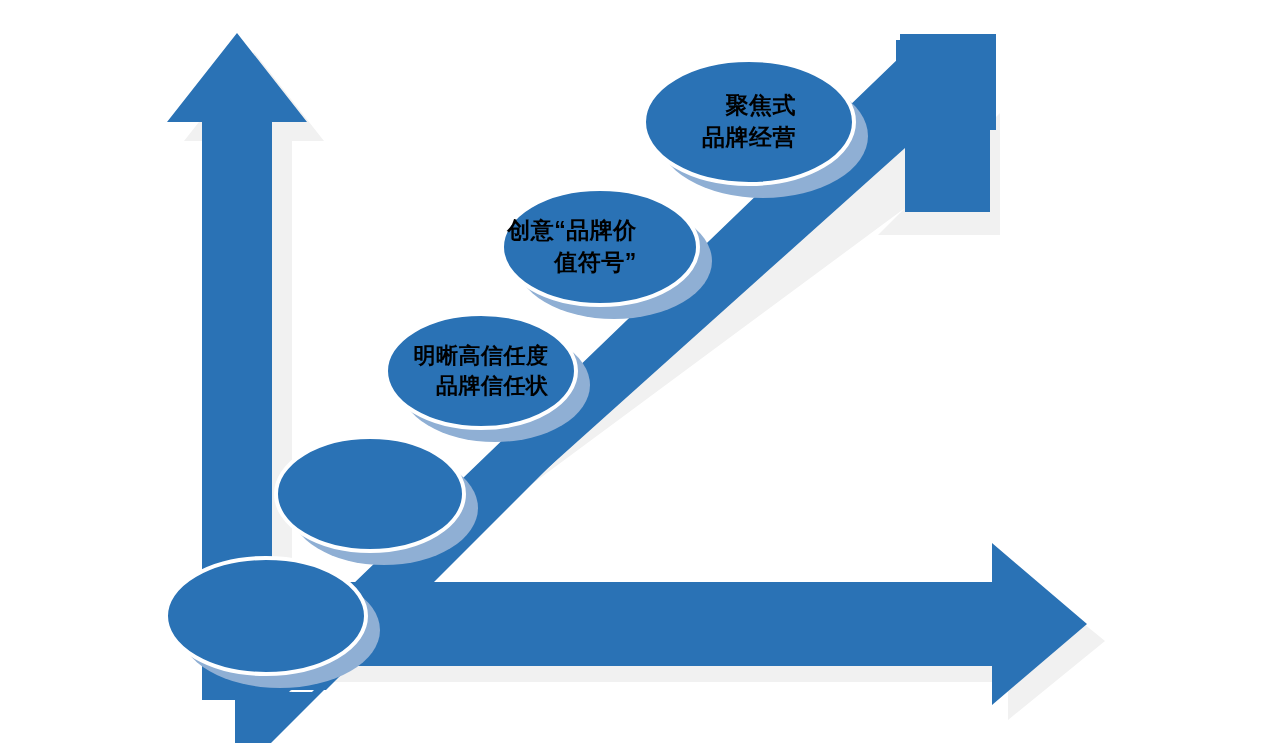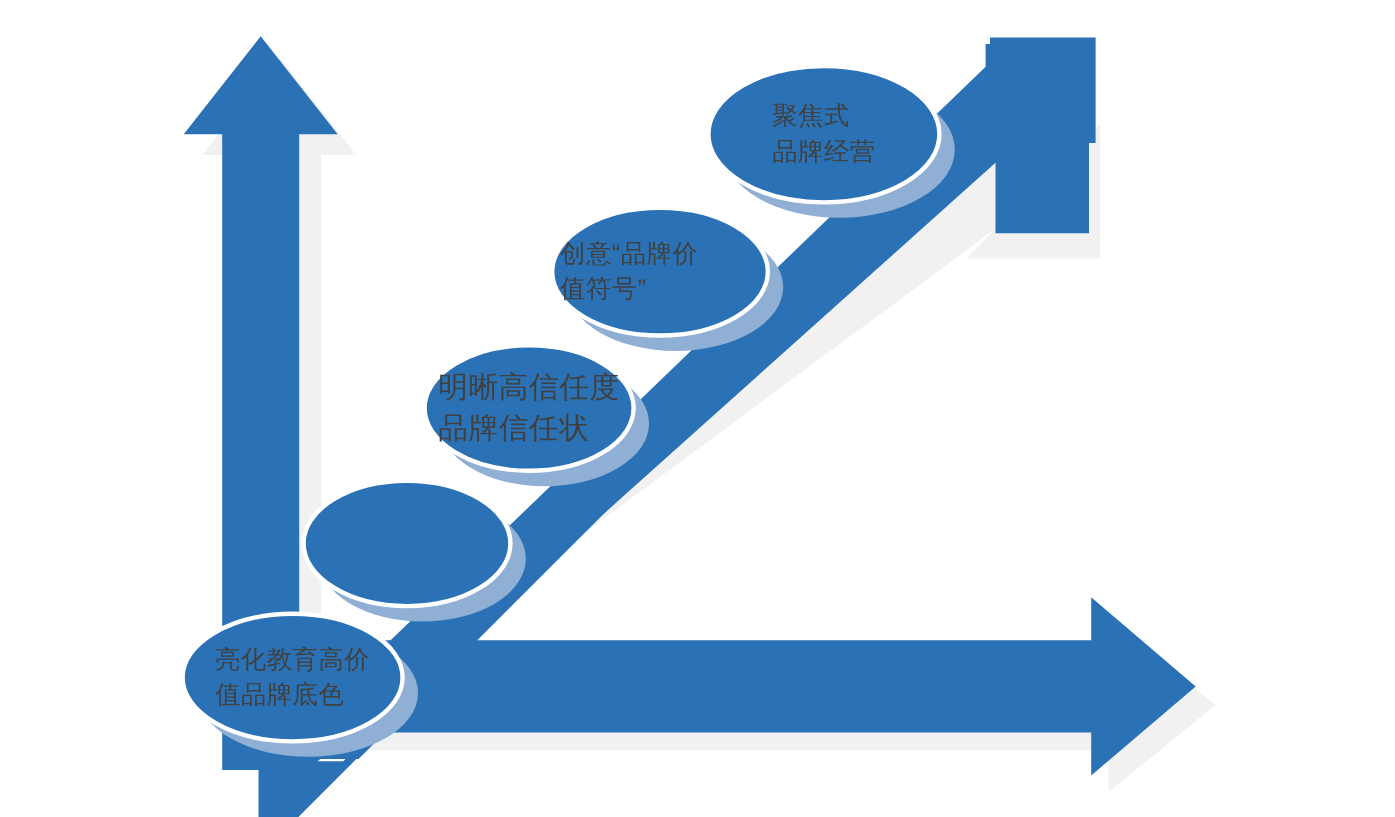--- a/index.html
+++ b/index.html
@@ -23,23 +23,23 @@
     top: 0;
     width: 1268px;
     height: 743px;
     display: block;
   }
   .ellipse-label {
     position: absolute;
     display: flex;
     align-items: center;
     justify-content: center;
-    text-align: left;
-    color: #404040;
-    font-weight: normal;
+    text-align: right;
+    color: #000000;
+    font-weight: bold;
     letter-spacing: 0.5px;
     line-height: 1.38;
     pointer-events: auto;
     white-space: pre-line;
     box-sizing: border-box;
   }
 </style>
 </head>
 <body>
 
@@ -98,25 +98,23 @@
         <ellipse fill="#2A72B5" stroke="#ffffff" stroke-width="4" cx="266" cy="616" rx="100" ry="58"></ellipse>
         <ellipse fill="#2A72B5" stroke="#ffffff" stroke-width="4" cx="370" cy="494" rx="94" ry="57"></ellipse>
         <ellipse fill="#2A72B5" stroke="#ffffff" stroke-width="4" cx="481" cy="371" rx="95" ry="57"></ellipse>
         <ellipse fill="#2A72B5" stroke="#ffffff" stroke-width="4" cx="600" cy="247" rx="98" ry="58"></ellipse>
         <ellipse fill="#2A72B5" stroke="#ffffff" stroke-width="4" cx="749" cy="122" rx="105" ry="62"></ellipse>
       </g>
 
     </g>
   </svg>
 
-  <div class="ellipse-label" style="left:166px; top:558px; width:200px; height:116px; font-size:23px;">亮化教育高价
-值品牌底色</div>
 
 
-  <div class="ellipse-label" style="left:386px; top:314px; width:190px; height:114px; font-size:27px;">明晰高信任度
+  <div class="ellipse-label" style="left:386px; top:314px; width:190px; height:114px; font-size:22px;">明晰高信任度
 品牌信任状</div>
 
   <div class="ellipse-label" style="left:474px; top:189px; width:196px; height:116px; font-size:23px;">创意“品牌价
 值符号”</div>
 
   <div class="ellipse-label" style="left:644px; top:60px; width:210px; height:124px; font-size:23px;">聚焦式
 品牌经营</div>
 
 </div>
 

